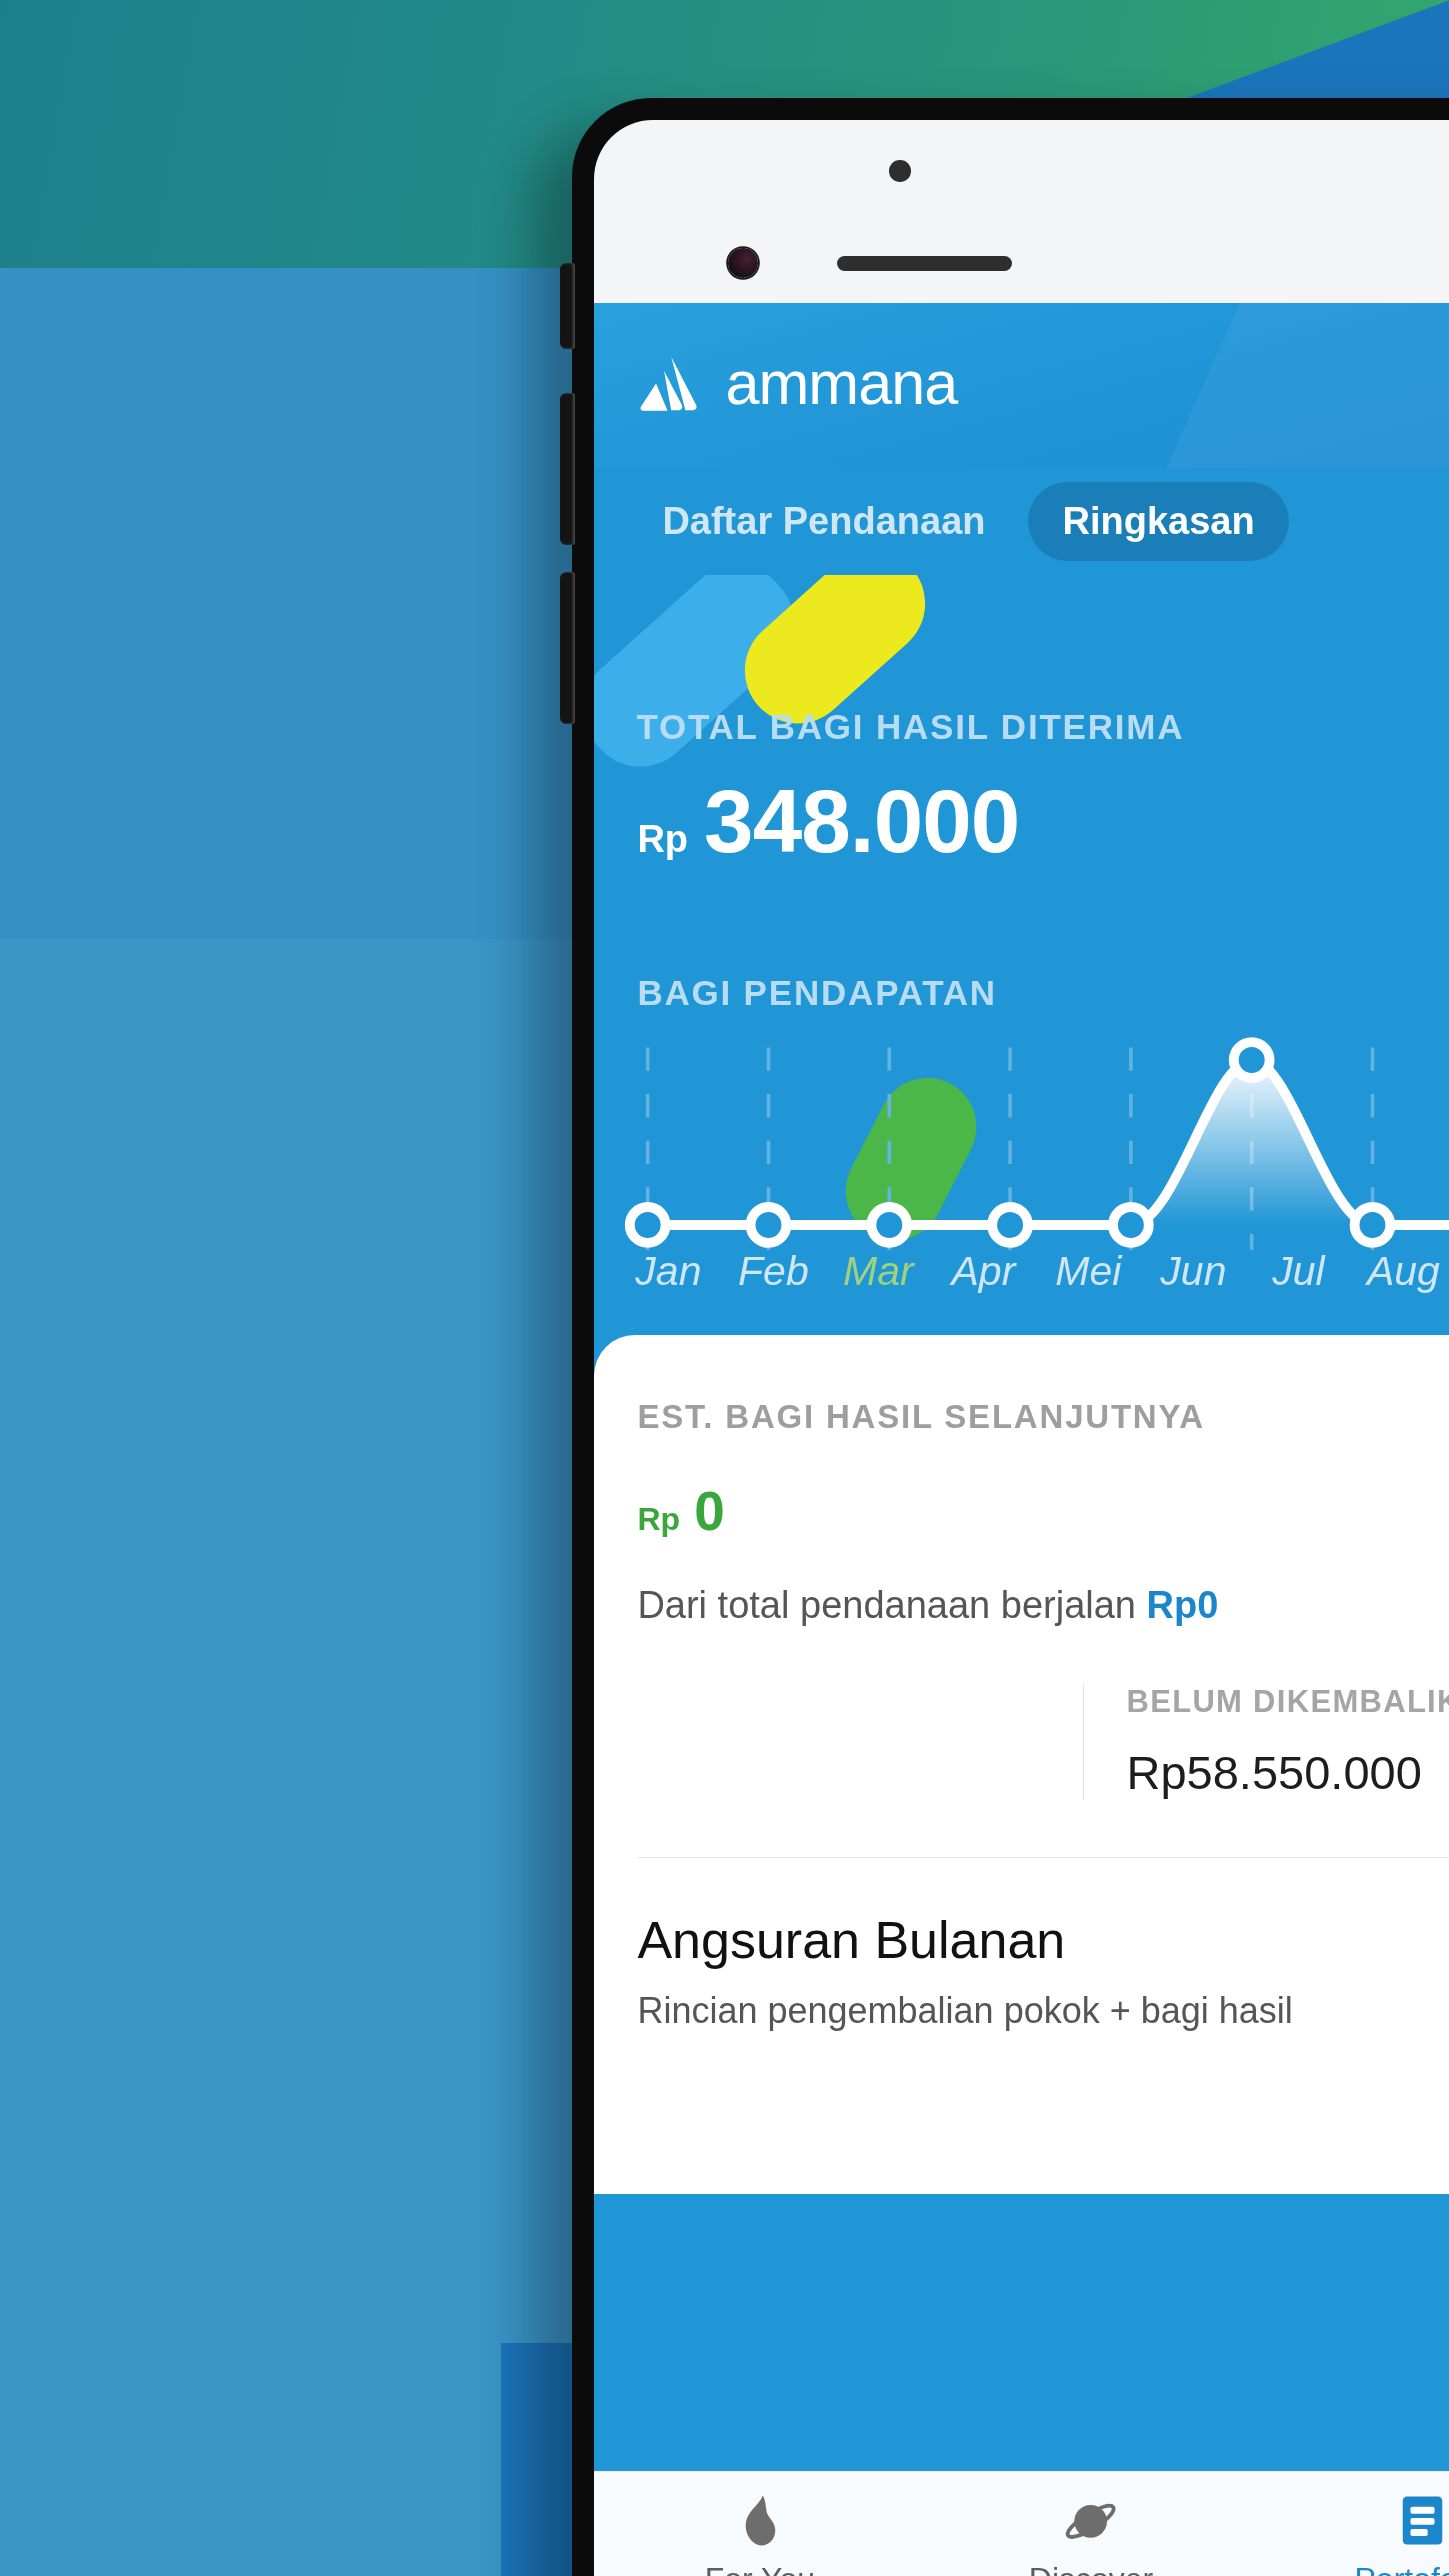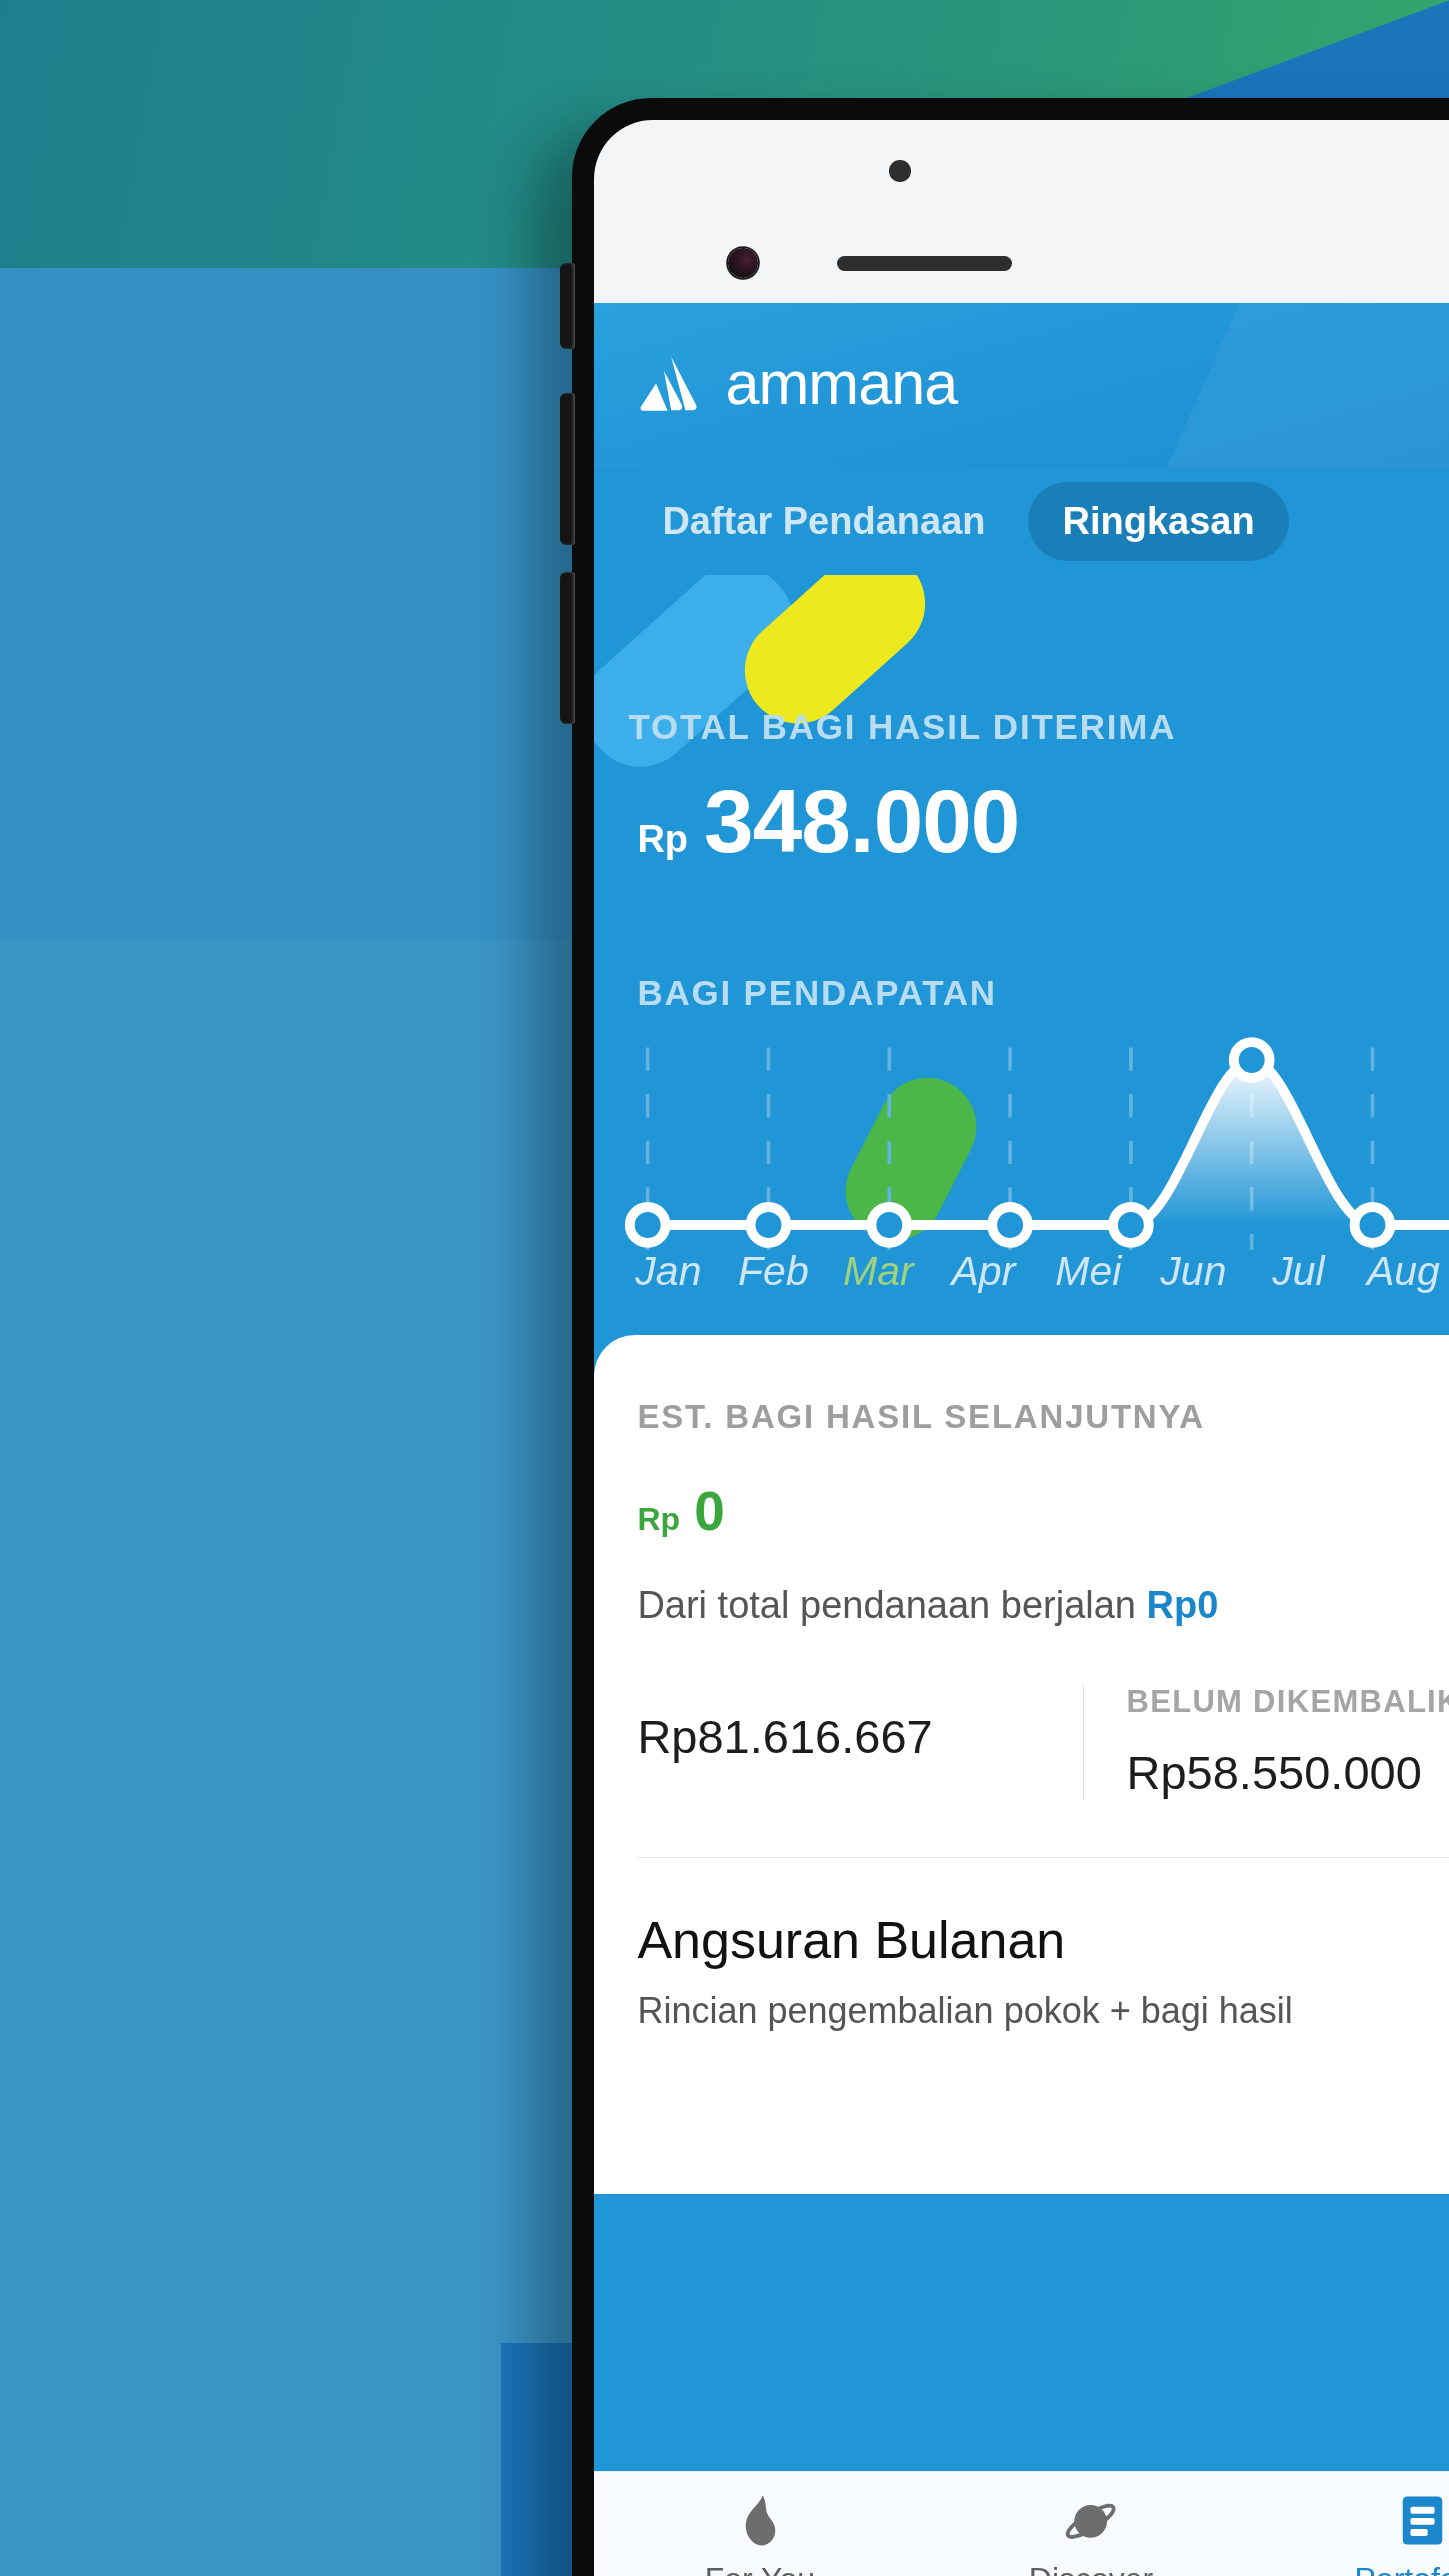--- a/index.html
+++ b/index.html
@@ -115,21 +115,21 @@
   .tab.active { background:#1a7fb8; color:#ffffff; }
 
   .hero { position:relative; height:385px; background:#2196d6; overflow:hidden; }
   .pill {
     position:absolute; border-radius:54px; transform:rotate(48deg);
   }
   .pill-blue  { left:38px;  top:-30px;  width:113px; height:242px; background:#3caeea; }
   .pill-yellow{ left:188px; top:-41px;  width:106px; height:206px; background:#ecea1f; }
 
   .hero-label {
-    position:absolute; left:34px; top:132px;
+    position:absolute; left:42px; top:132px;
     font-size:35px; font-weight:bold; letter-spacing:1.8px;
     color:#b8dcf2;
   }
   .hero-amount {
     position:absolute; left:43px; top:195px;
     display:flex; align-items:baseline; gap:16px; color:#fff;
   }
   .hero-rp { font-size:38px; font-weight:bold; }
   .hero-val { font-size:89px; font-weight:bold; letter-spacing:-0.9px; }
 
@@ -305,21 +305,20 @@
           <span class="est-val">0</span>
         </div>
 
         <div class="sub-line">
           <span>Dari total pendanaan berjalan</span>
           <span class="accent">Rp0</span>
         </div>
 
         <div class="stat-row">
           <div class="stat">
-            <div class="stat-value">Rp81.616.667</div>
           </div>
           <div class="stat">
             <div class="stat-label">BELUM DIKEMBALIKAN</div>
             <div class="stat-value">Rp58.550.000</div>
           </div>
         </div>
 
         <div class="divider"></div>
         <div class="sec-title">Angsuran Bulanan</div>
         <div class="sec-desc">Rincian pengembalian pokok + bagi hasil</div>

